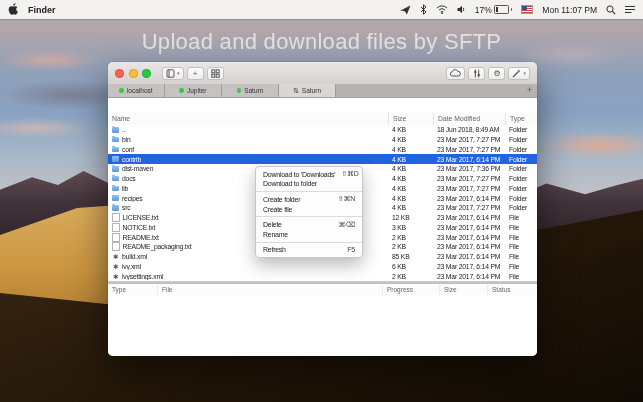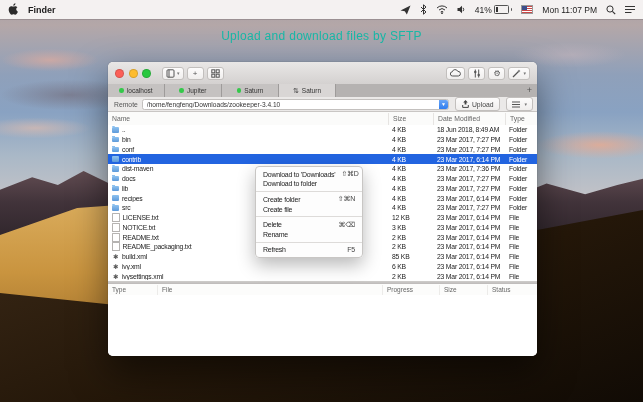--- a/index.html
+++ b/index.html
@@ -37,21 +37,21 @@
   .batt{display:flex;align-items:center;gap:2px;}
   .battbody{width:13px;height:6.5px;border:1px solid #555;border-radius:1.5px;position:relative;}
   .battbody i{position:absolute;left:1px;top:1px;bottom:1px;width:2px;background:#333;}
   .battnub{width:1.5px;height:3px;background:#555;border-radius:0 1px 1px 0;}
   .flag{width:10px;height:6.5px;position:relative;border:0.5px solid #999;
     background:repeating-linear-gradient(180deg,#c94747 0 1px,#fff 1px 2px);}
   .flag i{position:absolute;left:0;top:0;width:4.5px;height:3.5px;background:#3c4f8c;}
 
   
   .caption{position:absolute;top:29px;left:0;right:0;text-align:center;z-index:5;
-    color:#14b8a6;font-size:12px;letter-spacing:.3px;opacity:.97;}
+    color:#e5e5e5;font-size:22px;letter-spacing:.3px;opacity:.97;}
 
   
   .window{position:absolute;left:108px;top:62px;width:429px;height:294px;z-index:10;
     background:#fff;border-radius:5px;box-shadow:0 16px 36px rgba(0,0,0,.5),0 0 1px rgba(0,0,0,.5);
     font-size:7px;color:#222;}
   .toolbar{position:absolute;top:0;left:0;right:0;height:22px;border-radius:5px 5px 0 0;
     background:linear-gradient(#e9e7e6,#d4d1d0);border-bottom:1px solid #b2afae;
     display:flex;align-items:center;}
   .traffic{display:flex;gap:4.5px;margin:0 8px 0 7px;}
   .light{width:7px;height:7px;border-radius:50%;border:0.5px solid rgba(0,0,0,.15);}
@@ -164,21 +164,21 @@
           <circle cx="6" cy="8.2" r="0.9" fill="#333"></circle>
         </svg>
       </span>
     <span>
         <svg width="9" height="9" viewBox="0 0 9 9">
           <path d="M0.5 3 H2.5 L5 0.8 V8.2 L2.5 6 H0.5 Z" fill="#333"></path>
           <path d="M6 2.8 A2.6 2.6 0 0 1 6 6.2" stroke="#333" fill="none"></path>
         </svg>
       </span>
     <span class="batt">
-      <span>41%</span>
+      <span>17%</span>
       <span class="battbody">
           <i></i>
         </span>
       <span class="battnub"></span>
     </span>
     <span class="flag">
         <i></i>
       </span>
     <span>Mon 11:07 PM</span>
     <span>
@@ -261,42 +261,20 @@
         <span class="dot" style="background: rgb(52, 200, 74);"></span>
         <span>Saturn</span>
       </div>
       <div class="tab active">
         <span class="transfericon">⇅</span>
         <span>Saturn</span>
       </div>
     </div>
   <span class="tabplus">+</span>
 
-  <div class="remotebar">
-    <span class="remotelabel">Remote</span>
-    <span class="pathwrap">
-      <input class="pathfield" value="/home/fengfeng/Downloads/zookeeper-3.4.10" style="">
-      <span class="pathdrop">▼</span>
-    </span>
-    <span class="uploadbtn">
-      <svg width="7" height="8" viewBox="0 0 7 8">
-          <path d="M3.5 0 L5.8 2.6 H4.4 V4.6 H2.6 V2.6 H1.2 Z" fill="#444"></path>
-          <path d="M0.7 5 V7.4 H6.3 V5" stroke="#444" fill="none"></path>
-        </svg>
-      <span>Upload</span>
-    </span>
-    <span class="menubtn">
-      <svg width="8" height="7" viewBox="0 0 8 7">
-          <line x1="0" y1="1" x2="8" y2="1" stroke="#555"></line>
-          <line x1="0" y1="3.5" x2="8" y2="3.5" stroke="#555"></line>
-          <line x1="0" y1="6" x2="8" y2="6" stroke="#555"></line>
-        </svg>
-      <span class="chev">▾</span>
-    </span>
-  </div>
 
   <div class="listheader">
     <span>Name</span>
     <span>Size</span>
     <span>Date Modified</span>
     <span>Type</span>
   </div>
 
   <div class="rows" id="filerows">
       <div class="row">

